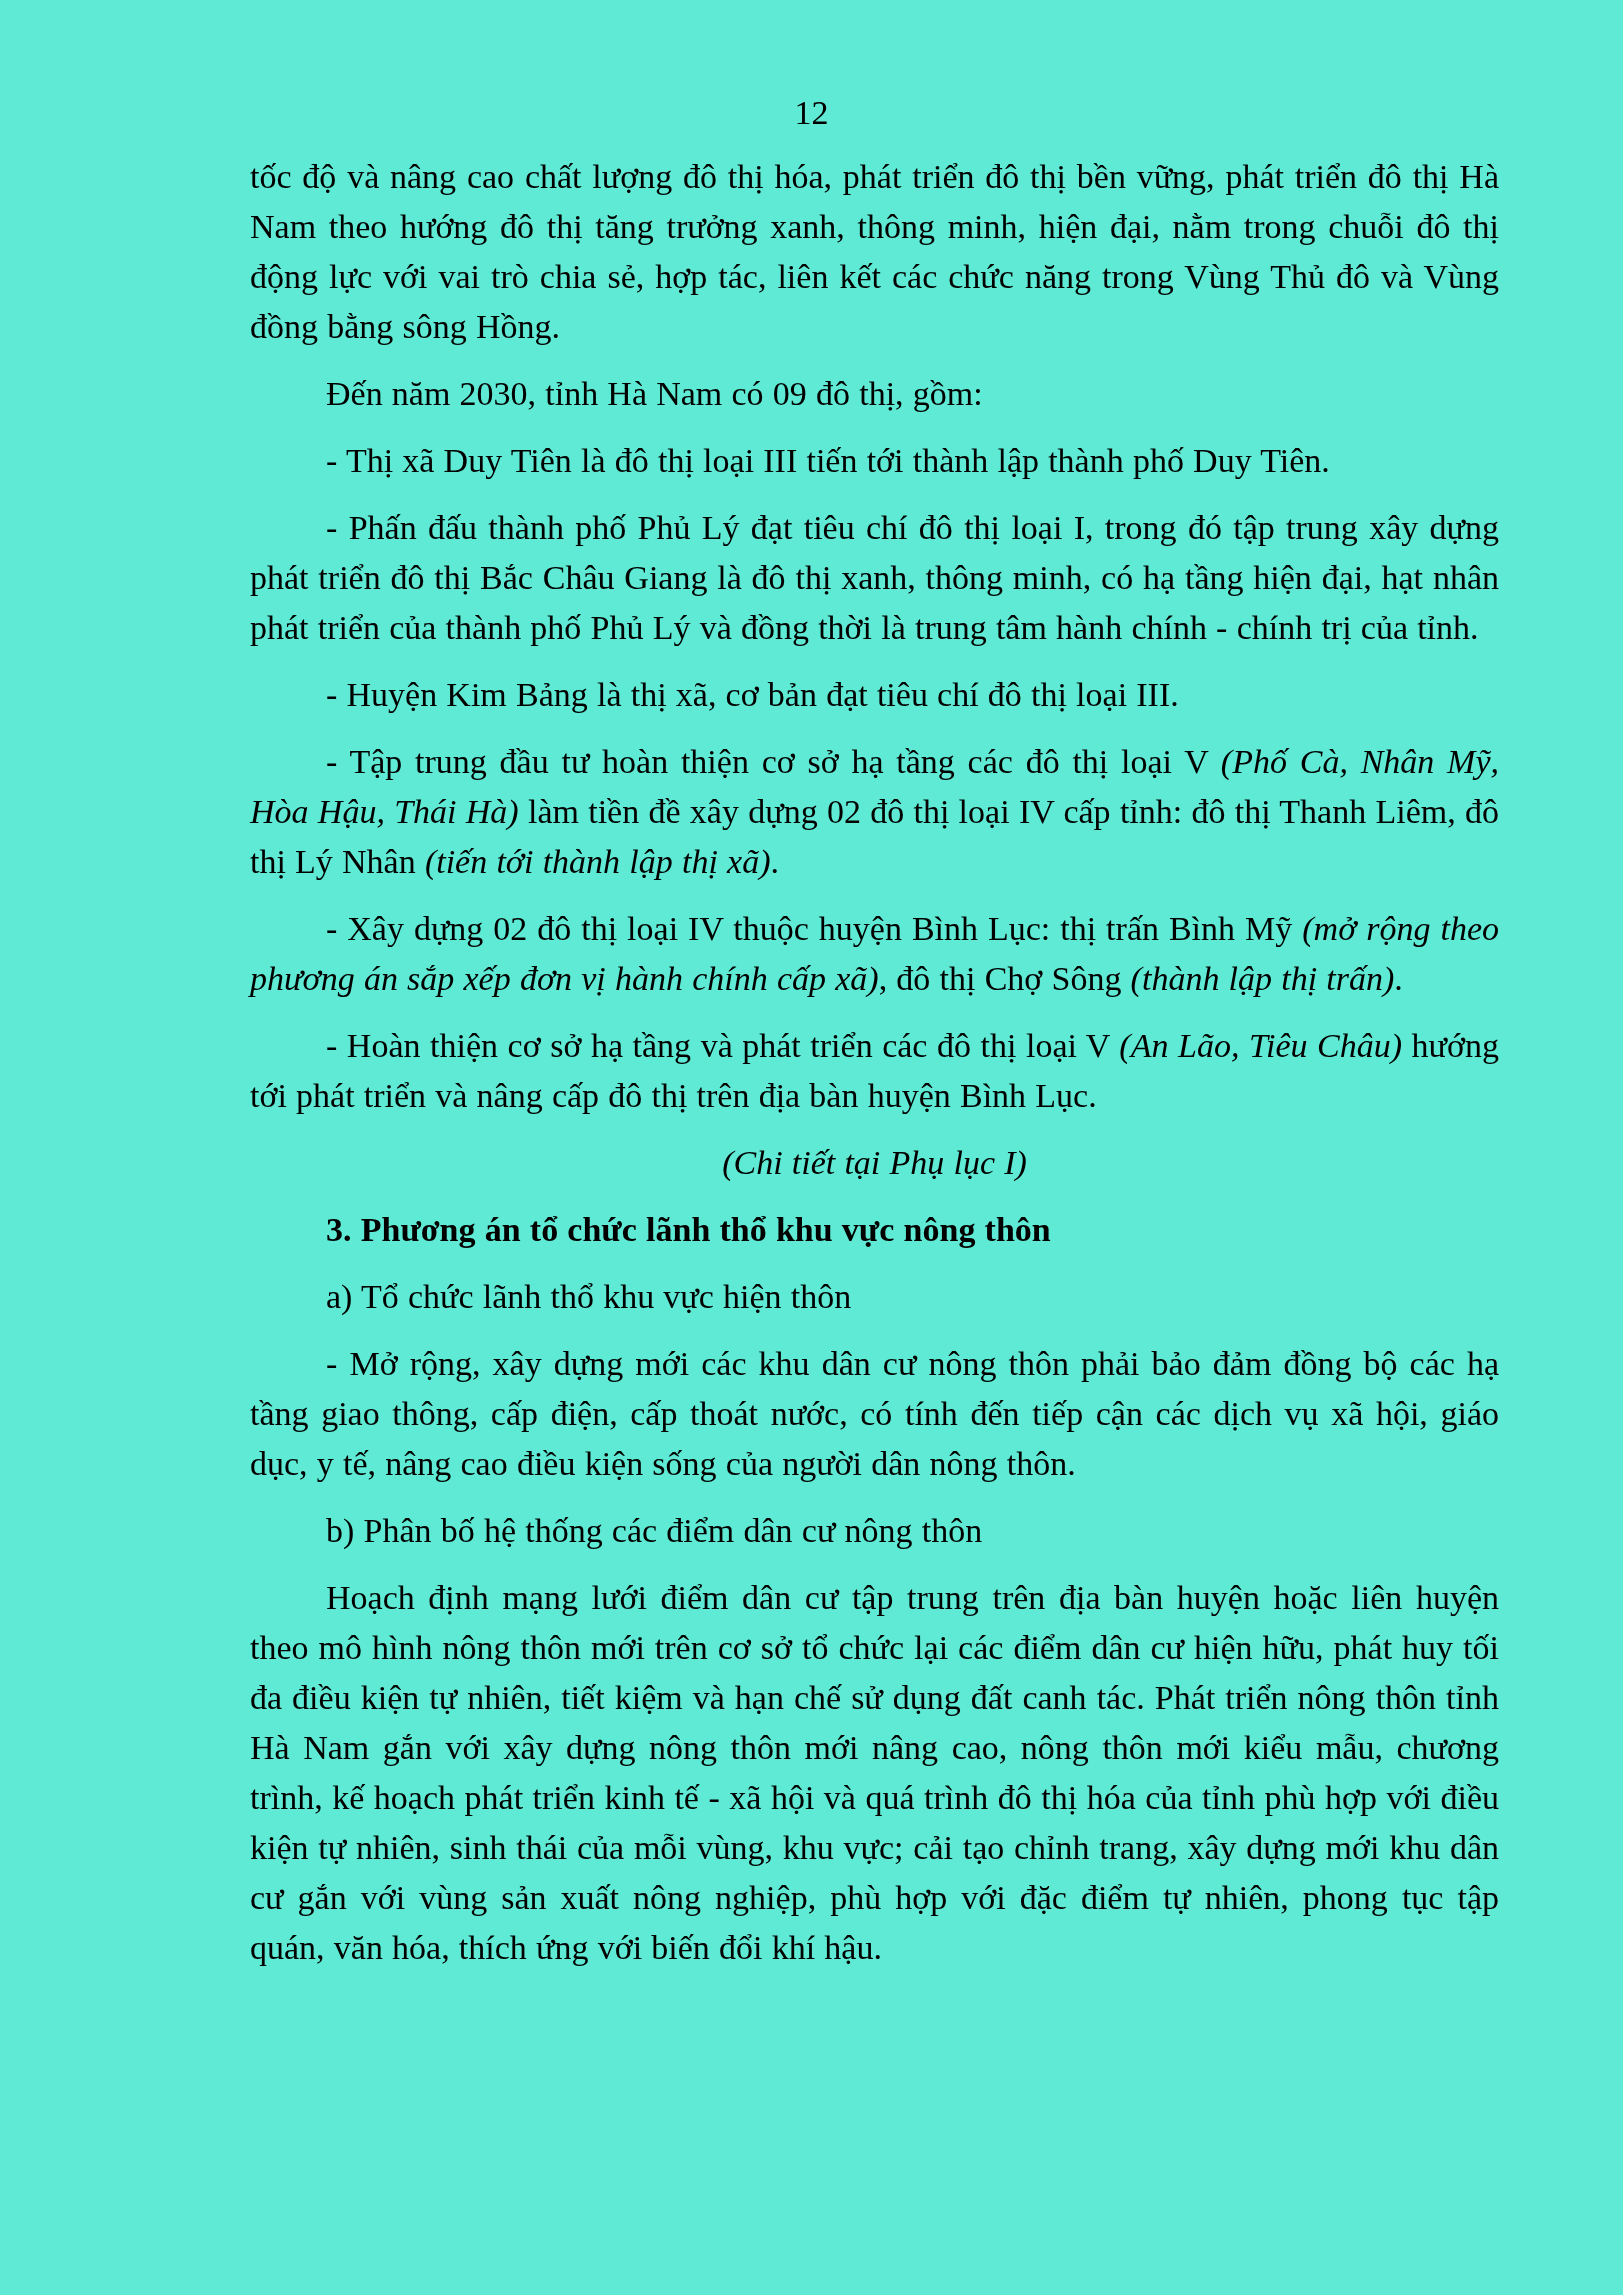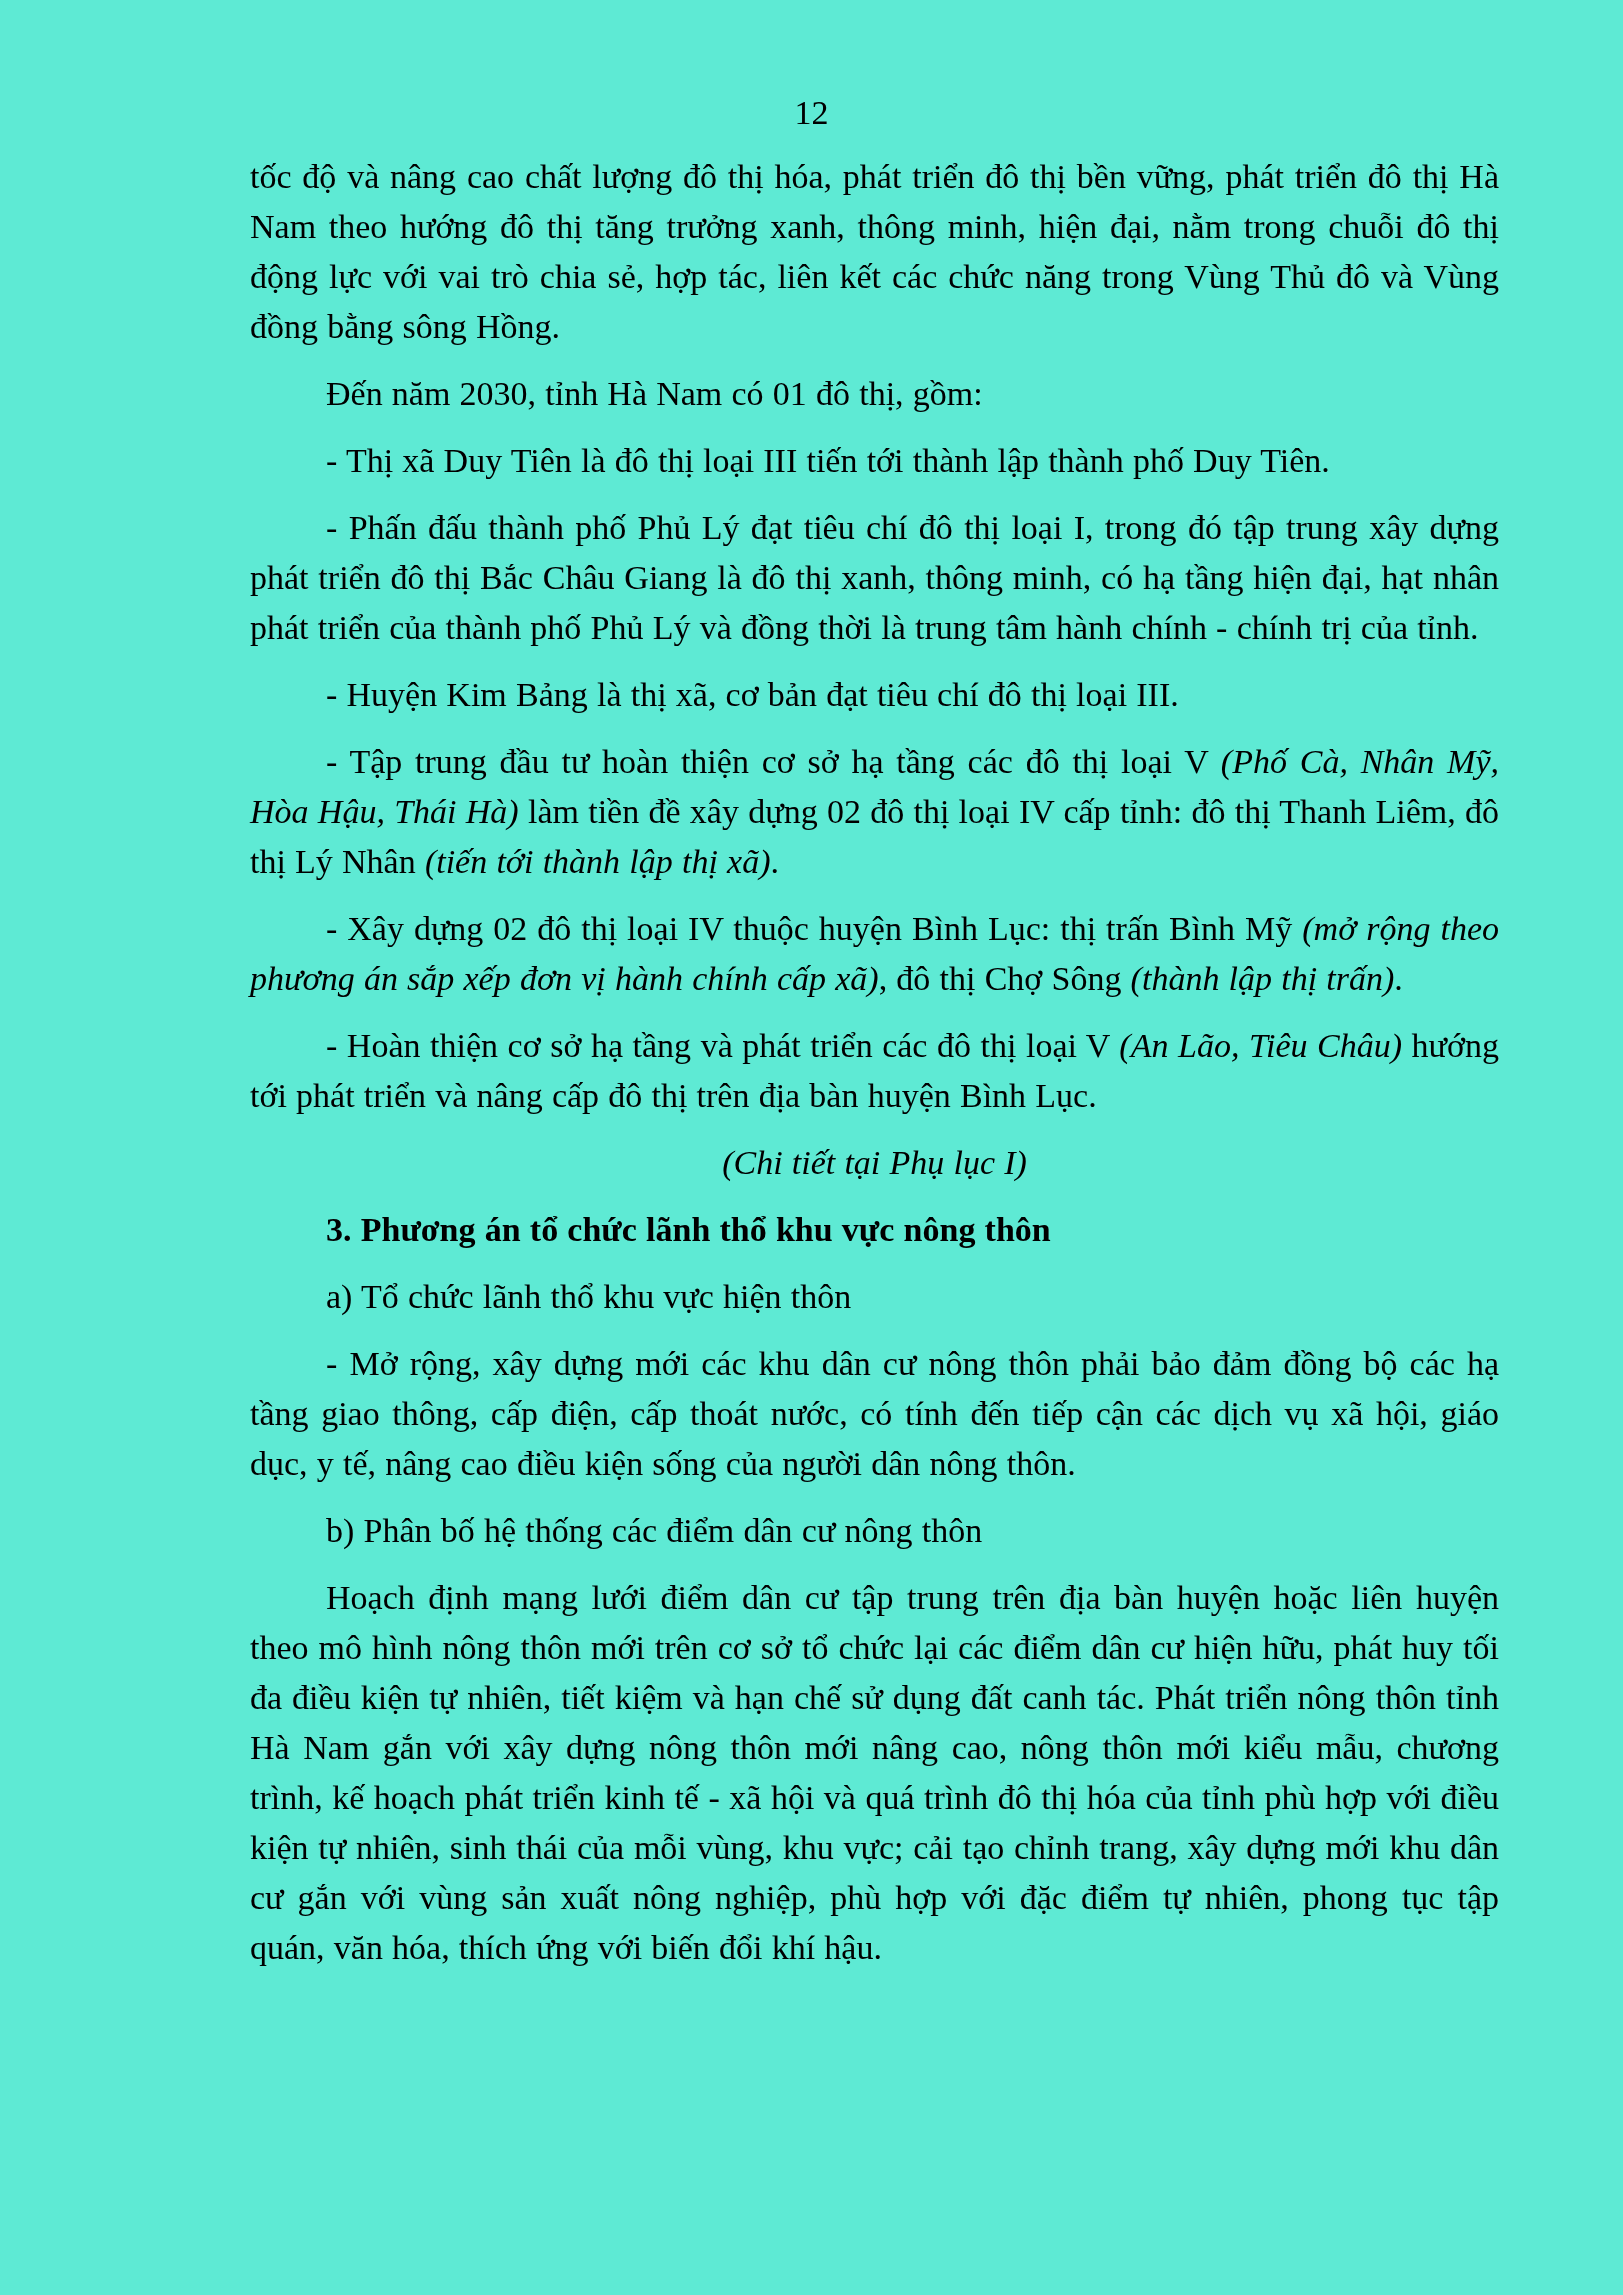--- a/index.html
+++ b/index.html
@@ -49,21 +49,21 @@
 <body>
 
 <div class="page">
 
   <div class="page-number">12</div>
 
   <div class="content">
 
     <p class="para noindent"><span>tốc độ và nâng cao chất lượng đô thị hóa, phát triển đô thị bền vững, phát triển đô thị Hà Nam theo hướng đô thị tăng trưởng xanh, thông minh, hiện đại, nằm trong chuỗi đô thị động lực với vai trò chia sẻ, hợp tác, liên kết các chức năng trong Vùng Thủ đô và Vùng đồng bằng sông Hồng.</span></p>
 
-    <p class="para"><span>Đến năm 2030, tỉnh Hà Nam có 01 đô thị, gồm:</span></p>
+    <p class="para"><span>Đến năm 2030, tỉnh Hà Nam có 09 đô thị, gồm:</span></p>
 
     <p class="para"><span>- Thị xã Duy Tiên là đô thị loại III tiến tới thành lập thành phố Duy Tiên.</span></p>
 
     <p class="para"><span>- Phấn đấu thành phố Phủ Lý đạt tiêu chí đô thị loại I, trong đó tập trung xây dựng phát triển đô thị Bắc Châu Giang là đô thị xanh, thông minh, có hạ tầng hiện đại, hạt nhân phát triển của thành phố Phủ Lý và đồng thời là trung tâm hành chính - chính trị của tỉnh.</span></p>
 
     <p class="para"><span>- Huyện Kim Bảng là thị xã, cơ bản đạt tiêu chí đô thị loại III.</span></p>
 
     <p class="para"><span>- Tập trung đầu tư hoàn thiện cơ sở hạ tầng các đô thị loại V </span><span class="it">(Phố Cà, Nhân Mỹ, Hòa Hậu, Thái Hà)</span><span> làm tiền đề xây dựng 02 đô thị loại IV cấp tỉnh: đô thị Thanh Liêm, đô thị Lý Nhân </span><span class="it">(tiến tới thành lập thị xã)</span><span>.</span></p>
 
     <p class="para"><span>- Xây dựng 02 đô thị loại IV thuộc huyện Bình Lục: thị trấn Bình Mỹ </span><span class="it">(mở rộng theo phương án sắp xếp đơn vị hành chính cấp xã)</span><span>, đô thị Chợ Sông </span><span class="it">(thành lập thị trấn)</span><span>.</span></p>

